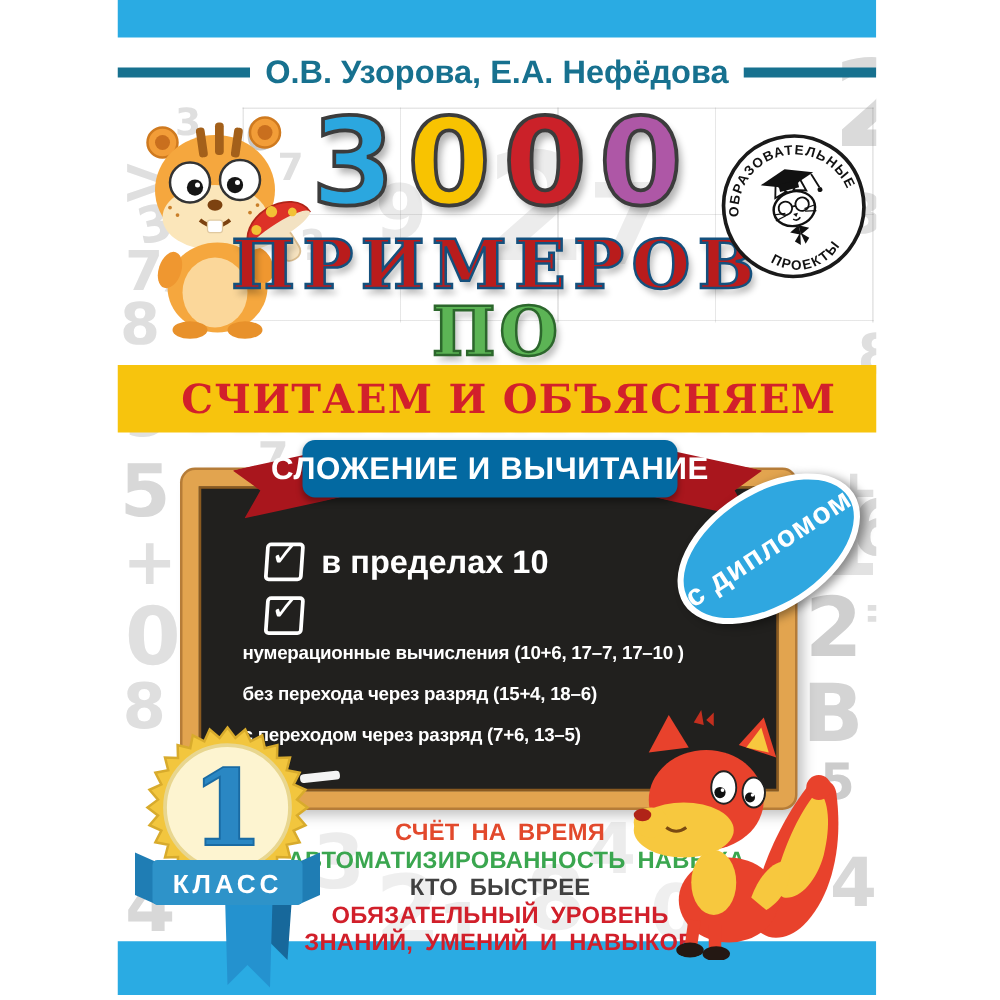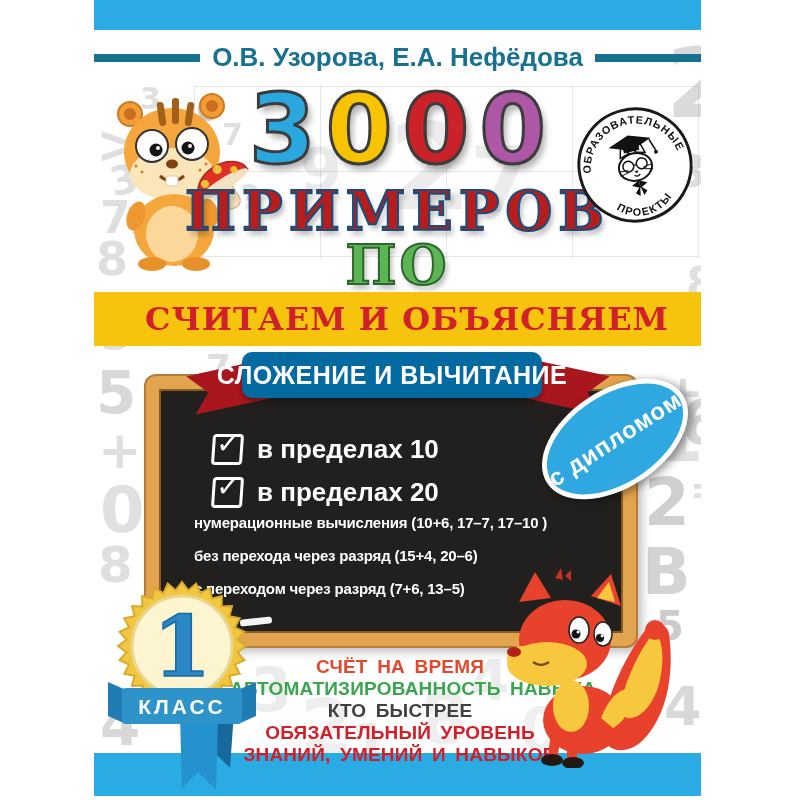--- a/index.html
+++ b/index.html
@@ -168,25 +168,24 @@
   <div id="check-row1" class="abs check-row">
     <div class="checkbox">
         <span class="tick">✓</span>
       </div>
     <div class="check-label">в пределах 10</div>
   </div>
   <div id="check-row2" class="abs check-row">
     <div class="checkbox">
         <span class="tick">✓</span>
       </div>
-    <div class="check-label">в пределах 20</div>
   </div>
 
   <div id="b-line1" class="abs b-line">нумерационные вычисления (10+6, 17–7, 17–10 )</div>
-  <div id="b-line2" class="abs b-line">без перехода через разряд (15+4, 20–6)</div>
+  <div id="b-line2" class="abs b-line">без перехода через разряд (15+4, 18–6)</div>
   <div id="b-line3" class="abs b-line">с переходом через разряд (7+6, 13–5)</div>
 
   <div id="chalk-piece" class="abs"></div>
 
   <div id="diploma-sticker" class="abs">
     <div id="diploma-text">с дипломом</div>
   </div>
 
   <svg id="grade-badge" class="abs" width="170" height="224" viewBox="0 0 170 224">
     <polygon points="104,140 138,136 134,192 120,178 110,190" fill="#17689b"></polygon>

